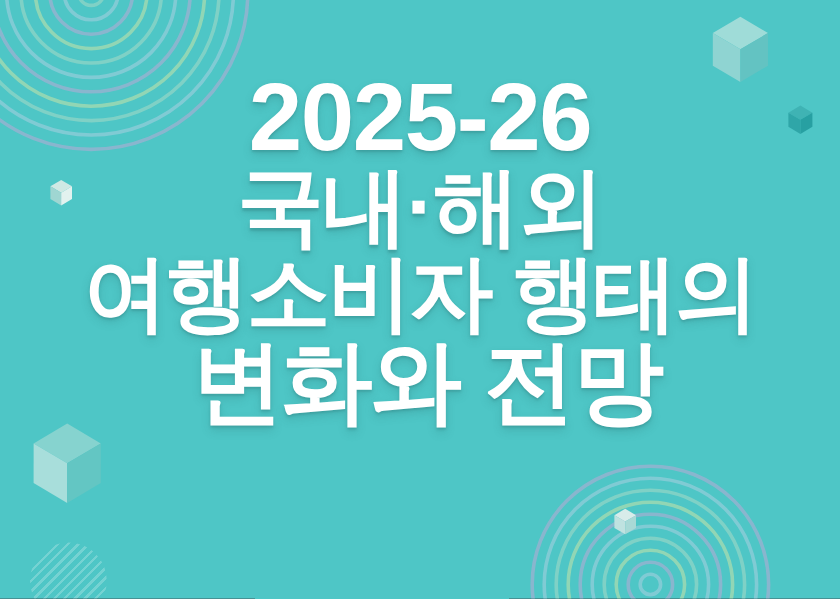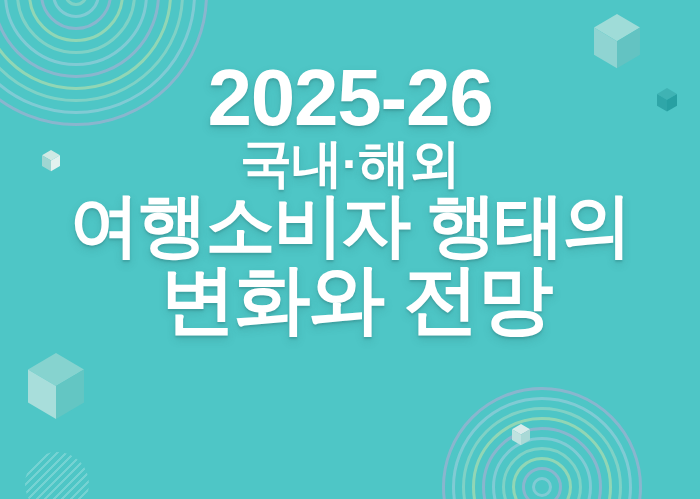--- a/index.html
+++ b/index.html
@@ -76,21 +76,21 @@
     text-shadow:
       0 2px 2px rgba(40, 110, 110, 0.30),
       0 4px 8px rgba(40, 110, 110, 0.22);
   }
   .line-year {
     font-size: 80px;
     letter-spacing: -0.015em;
     margin-bottom: 1px;
   }
   .line-2 {
-    font-size: 52px;
+    font-size: 72px;
     letter-spacing: -0.02em;
     margin-bottom: 1px;
   }
   .line-3 {
     font-size: 70px;
     letter-spacing: -0.03em;
     margin-bottom: 1px;
   }
   .line-4 {
     font-size: 76px;

